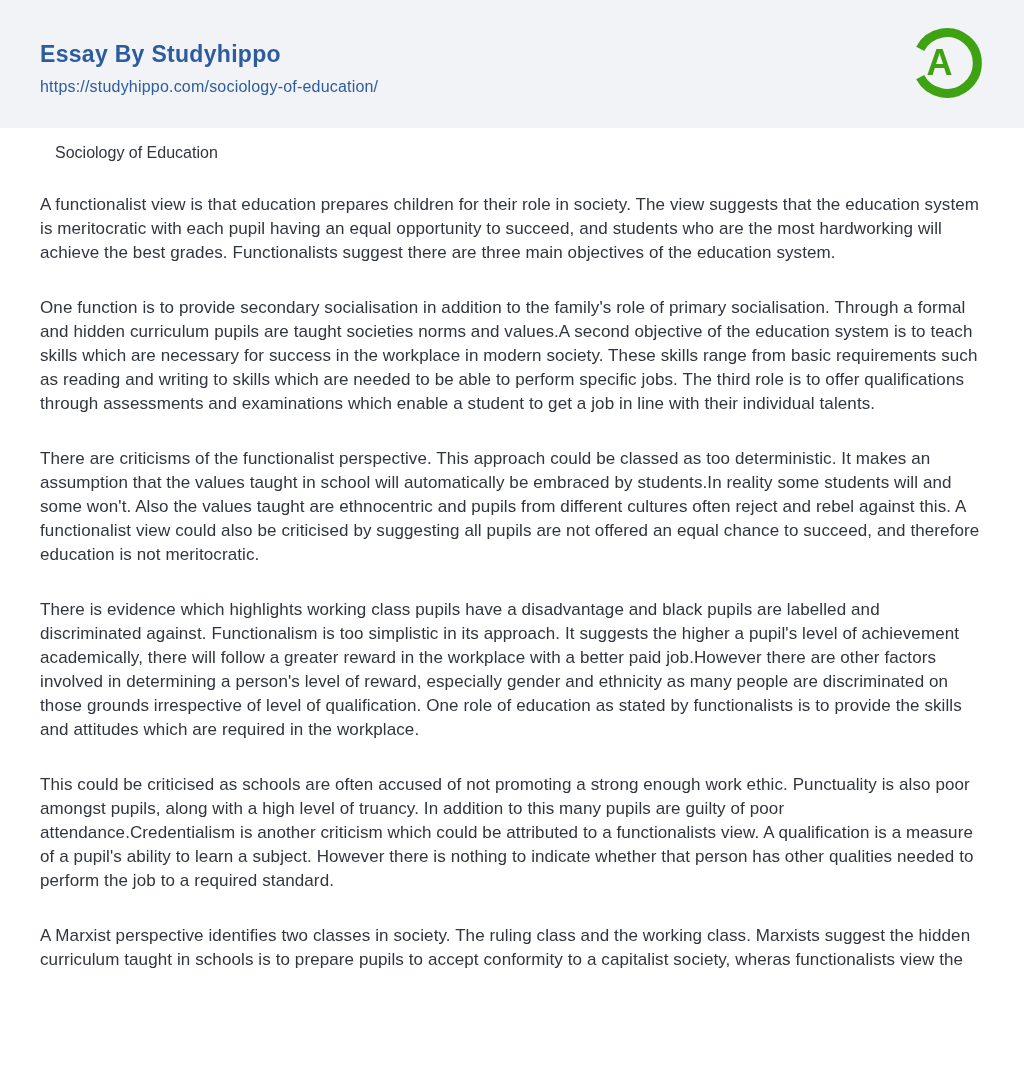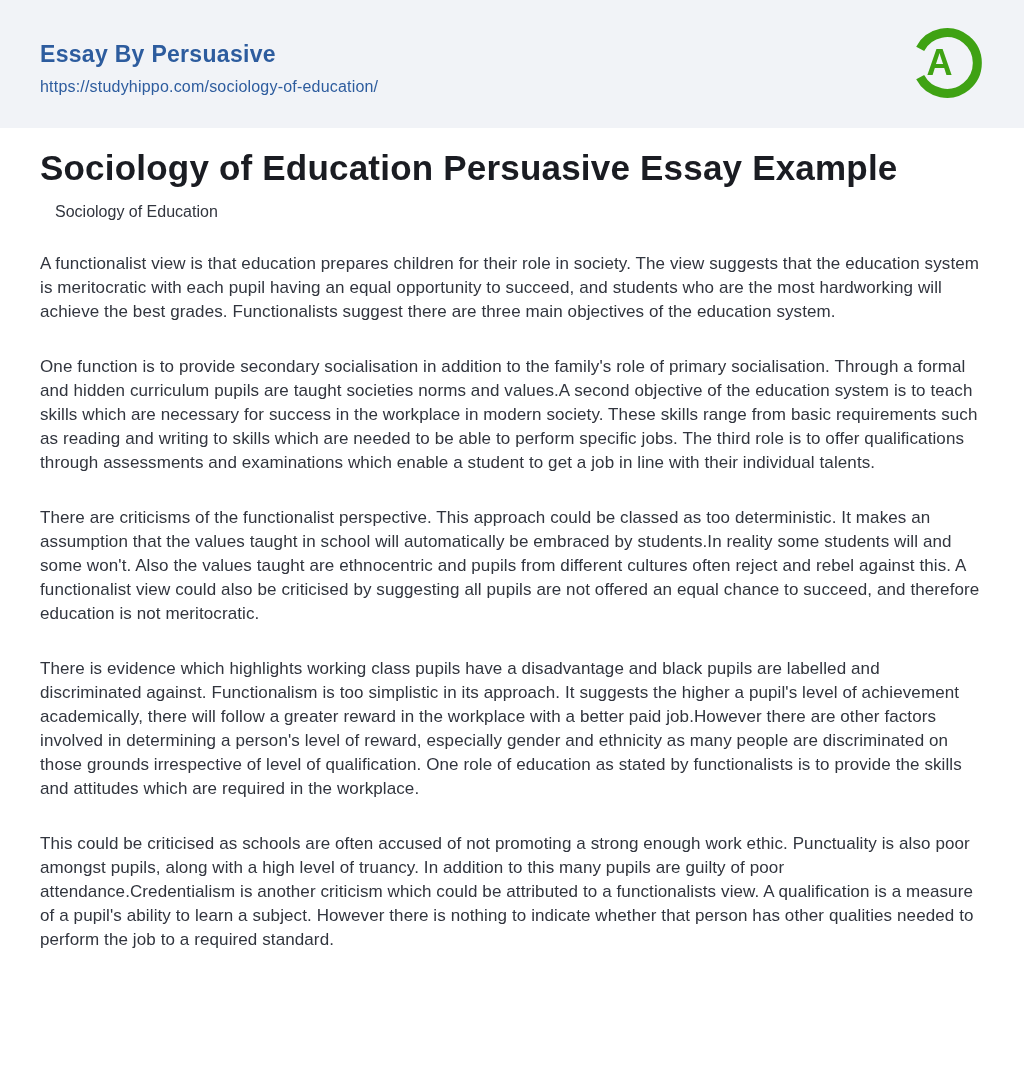--- a/index.html
+++ b/index.html
@@ -75,32 +75,32 @@
     line-height: 24px;
     color: #31353e;
     letter-spacing: 0.1px;
   }
 </style>
 </head>
 <body>
 
 <header class="site-header">
   <div class="header-text">
-    <div class="site-title">Essay By Persuasive</div>
+    <div class="site-title">Essay By Studyhippo</div>
     <div class="site-url">https://studyhippo.com/sociology-of-education/</div>
   </div>
   <div class="logo">
     <svg viewBox="0 0 100 100" xmlns="http://www.w3.org/2000/svg">
       <path d="M 17.3 32.65 A 37 37 0 1 1 17.3 67.35" fill="none" stroke="#3fa213" stroke-width="11" stroke-linecap="butt"></path>
       <text x="41" y="65" text-anchor="middle" font-family="Liberation Sans, sans-serif" font-size="44" font-weight="600" fill="#3fa213">A</text>
     </svg>
   </div>
 </header>
 
 <main>
-  <h1 class="essay-title">Sociology of Education Persuasive Essay Example</h1>
   <p class="essay-subtitle">Sociology of Education</p>
   <p class="body-para">A functionalist view is that education prepares children for their role in society. The view suggests that the education system is meritocratic with each pupil having an equal opportunity to succeed, and students who are the most hardworking will achieve the best grades. Functionalists suggest there are three main objectives of the education system.</p>
   <p class="body-para">One function is to provide secondary socialisation in addition to the family's role of primary socialisation. Through a formal and hidden curriculum pupils are taught societies norms and values.A second objective of the education system is to teach skills which are necessary for success in the workplace in modern society. These skills range from basic requirements such as reading and writing to skills which are needed to be able to perform specific jobs. The third role is to offer qualifications through assessments and examinations which enable a student to get a job in line with their individual talents.</p>
   <p class="body-para">There are criticisms of the functionalist perspective. This approach could be classed as too deterministic. It makes an assumption that the values taught in school will automatically be embraced by students.In reality some students will and some won't. Also the values taught are ethnocentric and pupils from different cultures often reject and rebel against this. A functionalist view could also be criticised by suggesting all pupils are not offered an equal chance to succeed, and therefore education is not meritocratic.</p>
   <p class="body-para">There is evidence which highlights working class pupils have a disadvantage and black pupils are labelled and discriminated against. Functionalism is too simplistic in its approach. It suggests the higher a pupil's level of achievement academically, there will follow a greater reward in the workplace with a better paid job.However there are other factors involved in determining a person's level of reward, especially gender and ethnicity as many people are discriminated on those grounds irrespective of level of qualification. One role of education as stated by functionalists is to provide the skills and attitudes which are required in the workplace.</p>
   <p class="body-para">This could be criticised as schools are often accused of not promoting a strong enough work ethic. Punctuality is also poor amongst pupils, along with a high level of truancy. In addition to this many pupils are guilty of poor attendance.Credentialism is another criticism which could be attributed to a functionalists view. A qualification is a measure of a pupil's ability to learn a subject. However there is nothing to indicate whether that person has other qualities needed to perform the job to a required standard.</p>
+  <p class="body-para">A Marxist perspective identifies two classes in society. The ruling class and the working class. Marxists suggest the hidden curriculum taught in schools is to prepare pupils to accept conformity to a capitalist society, wheras functionalists view the</p>
 </main>
 
 </body></html>

